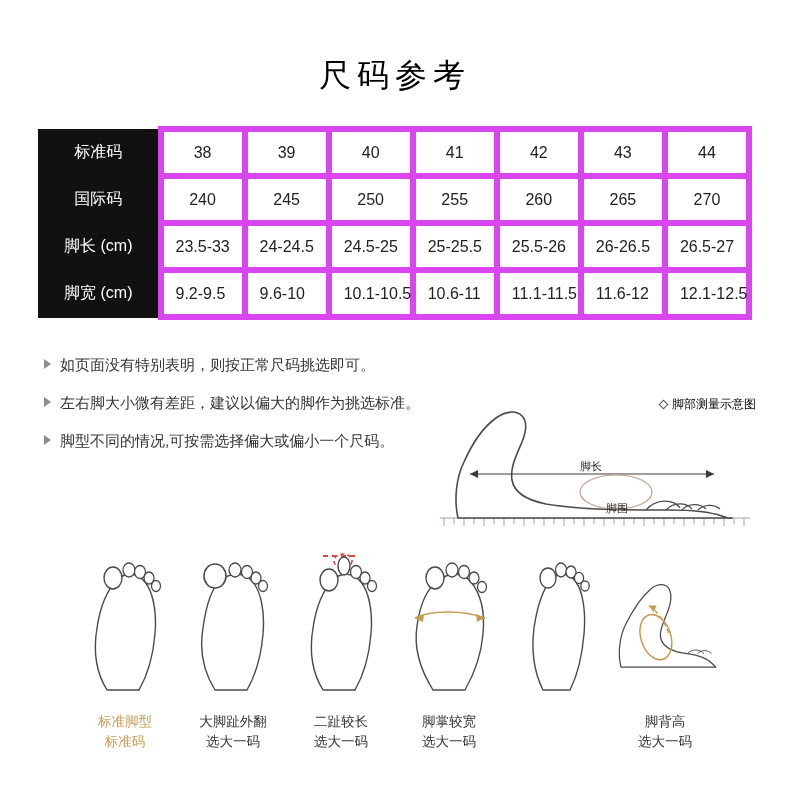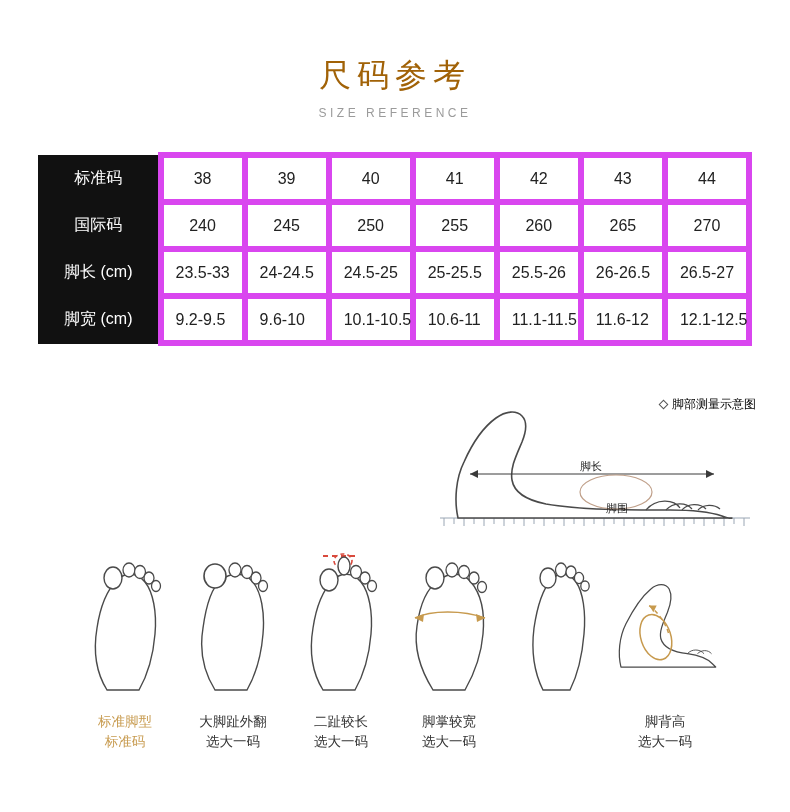--- a/index.html
+++ b/index.html
@@ -18,21 +18,21 @@
   }
 
   
   .header {
     text-align: center;
     padding-top: 56px;
   }
   .title {
     font-size: 32px;
     letter-spacing: 6px;
-    color: #a16207;
+    color: #000000;
     font-weight: 400;
     line-height: 1.2;
   }
   .subtitle {
     margin-top: 12px;
     font-size: 12px;
     letter-spacing: 3.5px;
     color: #9b9b9b;
     font-weight: 400;
   }
@@ -154,21 +154,20 @@
   .foot-caption .l1, .foot-caption .l2 { display: block; }
   .foot-caption.gold .l1, .foot-caption.gold .l2 { color: #c79a4e; }
 </style>
 </head>
 <body>
 
 <div class="page">
 
   <div class="header">
     <div class="title">尺码参考</div>
-    <div class="subtitle">SIZE REFERENCE</div>
   </div>
 
   <div class="table-wrap">
     <table class="size-table">
       <tbody>
           <tr class="r0">
         <td class="rowhead">标准码</td>
         <td>38</td>
         <td>39</td>
         <td>40</td>
@@ -204,20 +203,34 @@
         <td>10.1-10.5</td>
         <td>10.6-11</td>
         <td>11.1-11.5</td>
         <td>11.6-12</td>
         <td>12.1-12.5</td>
       </tr>
     </tbody>
       </table>
   </div>
 
+  <div class="notes">
+    <div class="note">
+      <span class="tri"></span>
+      <span>如页面没有特别表明，则按正常尺码挑选即可。</span>
+    </div>
+    <div class="note">
+      <span class="tri"></span>
+      <span>左右脚大小微有差距，建议以偏大的脚作为挑选标准。</span>
+    </div>
+    <div class="note">
+      <span class="tri"></span>
+      <span>脚型不同的情况,可按需选择偏大或偏小一个尺码。</span>
+    </div>
+  </div>
 
   <div class="measure">
     <div class="measure-label">
       <span class="diamond"></span><span>脚部测量示意图</span>
     </div>
     <svg width="330" height="150" viewBox="0 0 330 150">
 
       <line x1="10" y1="118" x2="320" y2="118" stroke="#9aa6b4" stroke-width="1"></line>
       <g stroke="#9aa6b4" stroke-width="1">
         <line x1="14" y1="118" x2="14" y2="126"></line>

